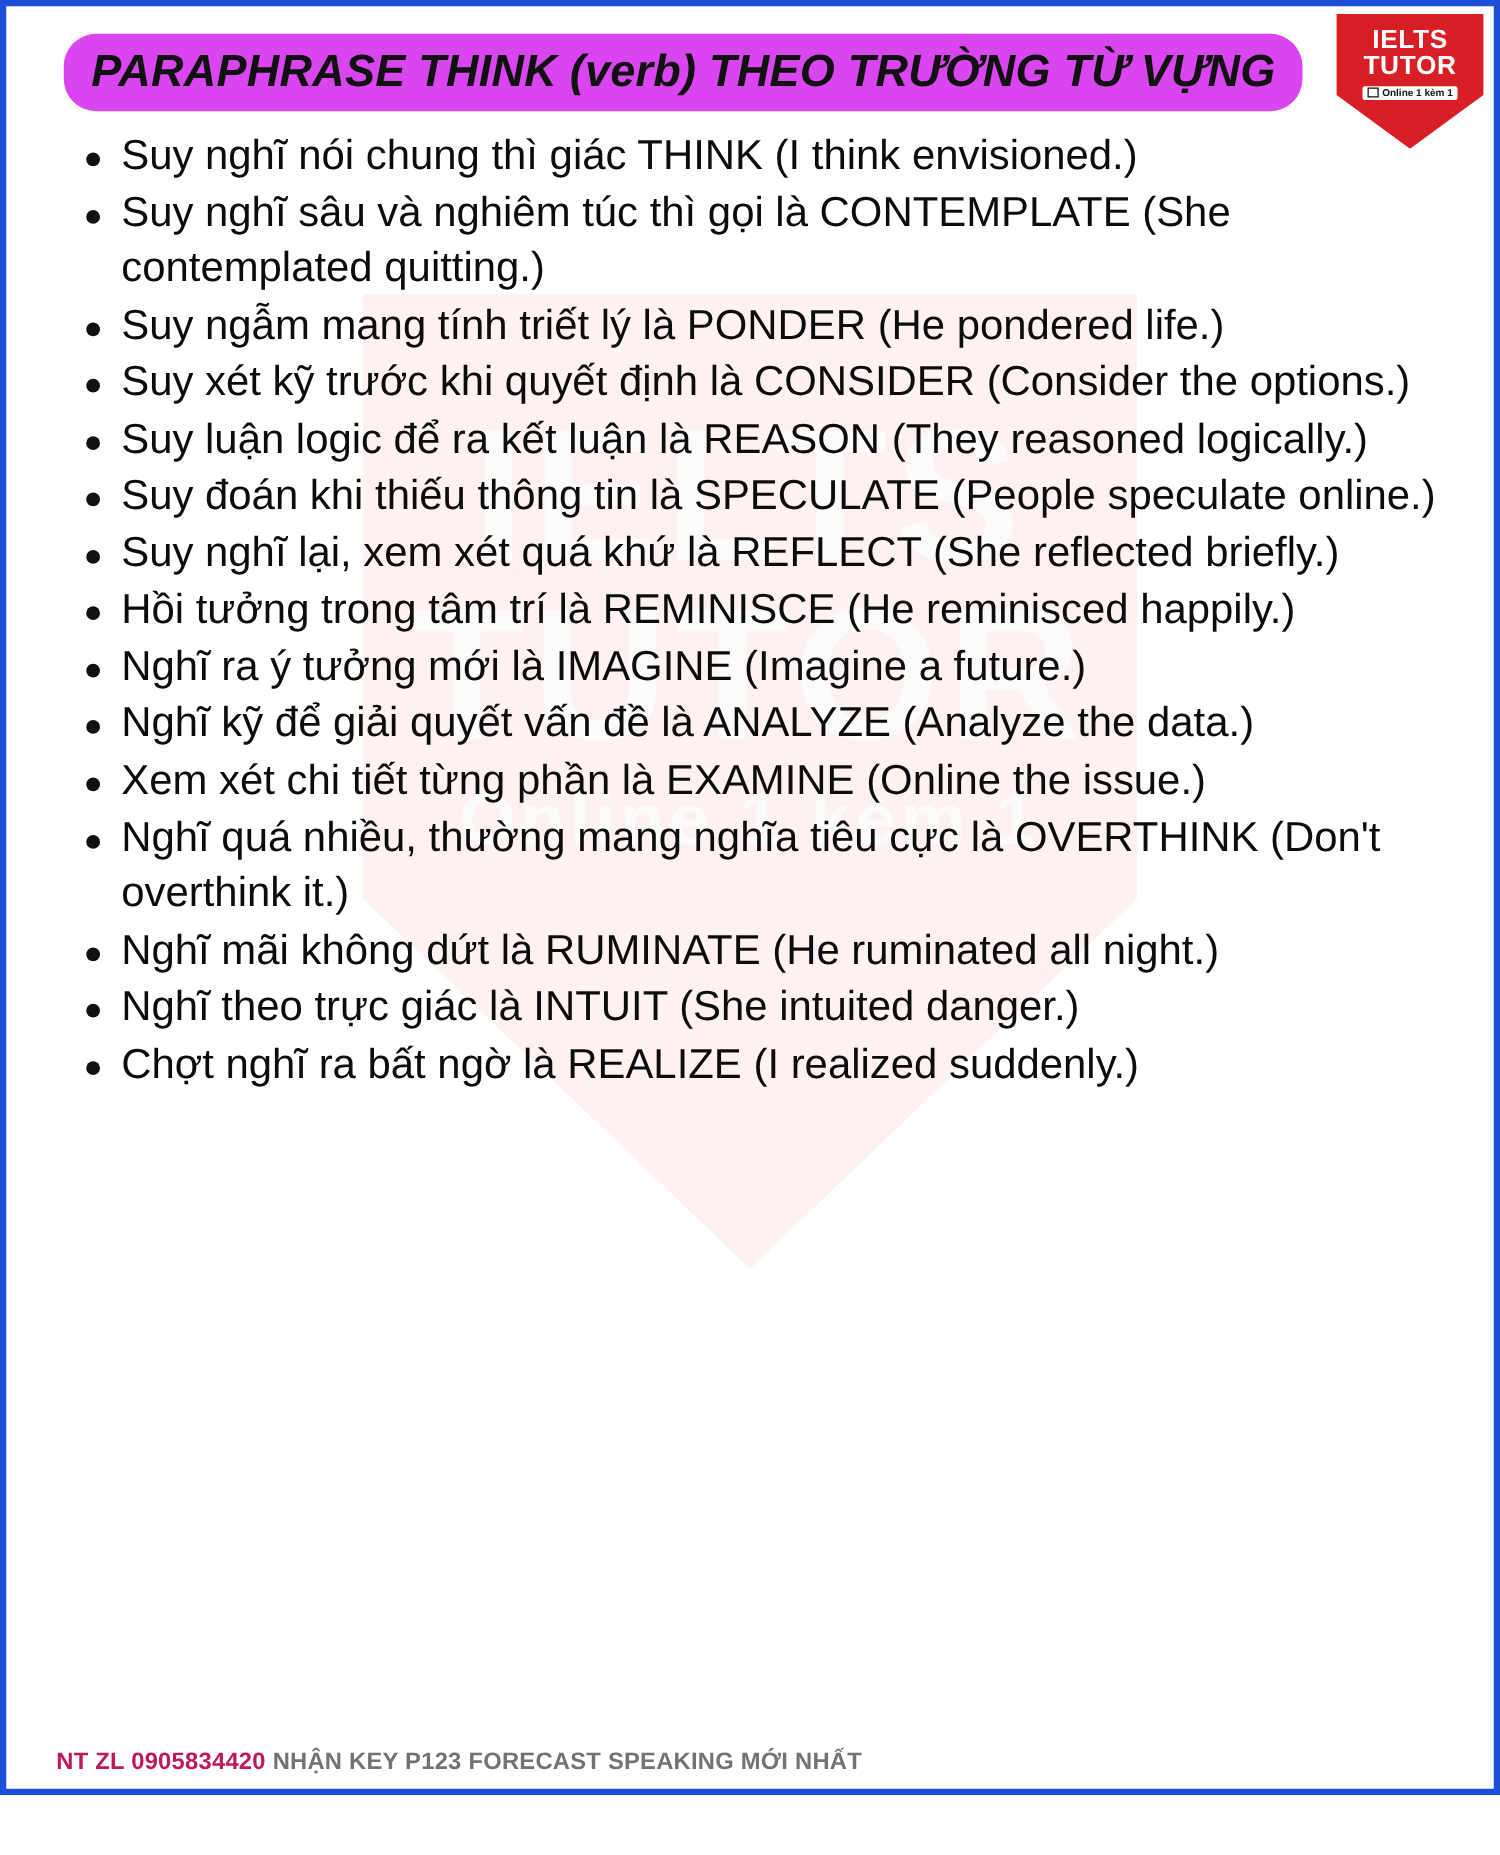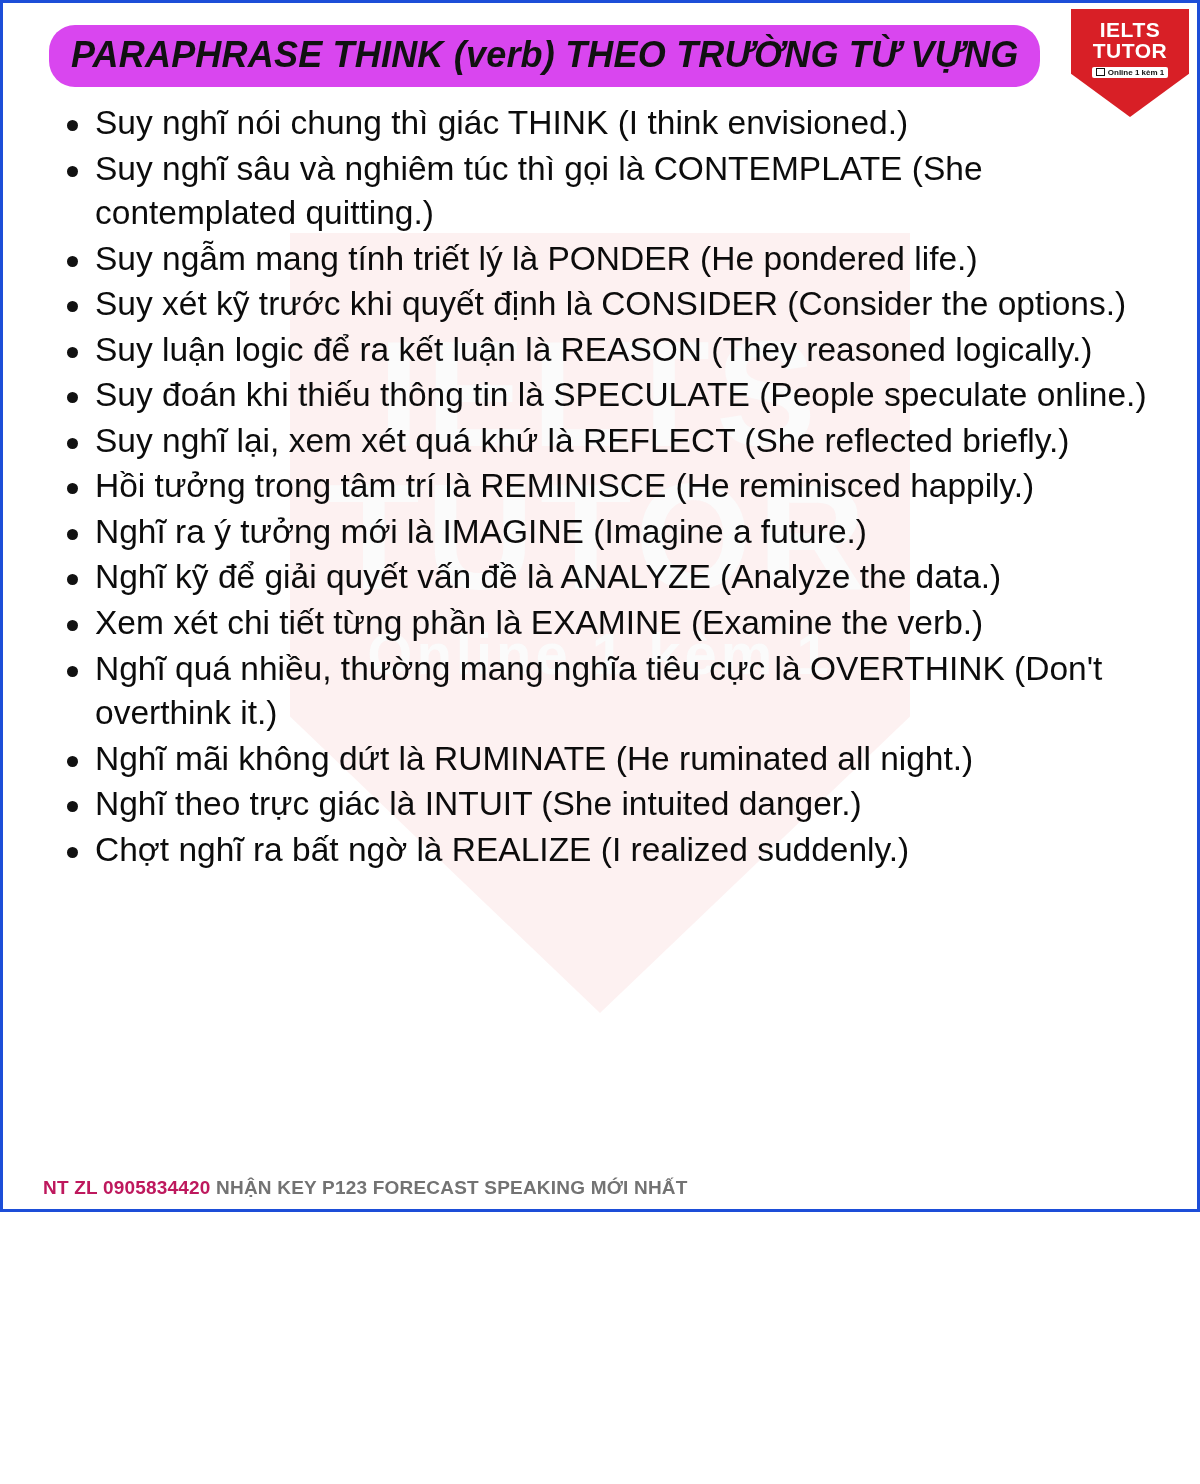--- a/index.html
+++ b/index.html
@@ -10,22 +10,22 @@
     width: 1200px;
     height: 1484px;
     background: #ffffff;
     font-family: "Liberation Sans", sans-serif;
     overflow: hidden;
   }
   .poster {
     position: relative;
     box-sizing: border-box;
     width: 1200px;
-    height: 1212px;
-    border: 3px solid #1d4ed8;
+    height: 1436px;
+    border: 5px solid #1d4ed8;
     background: #ffffff;
     overflow: hidden;
   }
   
   .watermark {
     position: absolute;
     left: 0; right: 0; top: 170px;
     height: 1100px;
     pointer-events: none;
     z-index: 0;
@@ -206,21 +206,21 @@
         <li><span>Suy nghĩ nói chung thì giác </span><b>THINK</b><span> (I think envisioned.)</span></li>
         <li><span>Suy nghĩ sâu và nghiêm túc thì gọi là </span><b>CONTEMPLATE</b><span> (She contemplated quitting.)</span></li>
         <li><span> Suy ngẫm mang tính triết lý là </span><b>PONDER</b><span> (He pondered life.)</span></li>
         <li><span> Suy xét kỹ trước khi quyết định là </span><b>CONSIDER</b><span> (Consider the options.)</span></li>
         <li><span>Suy luận logic để ra kết luận là </span><b>REASON</b><span> (They reasoned logically.)</span></li>
         <li><span> Suy đoán khi thiếu thông tin là </span><b>SPECULATE</b><span> (People speculate online.)</span></li>
         <li><span>Suy nghĩ lại, xem xét quá khứ là </span><b>REFLECT</b><span> (She reflected briefly.)</span></li>
         <li><span> Hồi tưởng trong tâm trí là </span><b>REMINISCE</b><span> (He reminisced happily.)</span></li>
         <li><span>Nghĩ ra ý tưởng mới là </span><b>IMAGINE</b><span> (Imagine a future.)</span></li>
         <li><span>Nghĩ kỹ để giải quyết vấn đề là </span><b>ANALYZE</b><span> (Analyze the data.)</span></li>
-        <li><span> Xem xét chi tiết từng phần là </span><b>EXAMINE</b><span> (Examine the verb.)</span></li>
+        <li><span> Xem xét chi tiết từng phần là </span><b>EXAMINE</b><span> (Online the issue.)</span></li>
         <li><span>Nghĩ quá nhiều, thường mang nghĩa tiêu cực là </span><b>OVERTHINK</b><span> (Don't overthink it.)</span></li>
         <li><span> Nghĩ mãi không dứt là </span><b>RUMINATE</b><span> (He ruminated all night.)</span></li>
         <li><span>Nghĩ theo trực giác là </span><span>INTUIT</span><span> (She intuited danger.)</span></li>
         <li><span> Chợt nghĩ ra bất ngờ là </span><b>REALIZE</b><span> (I realized suddenly.)</span></li>
       </ul>
   </div>
 
   <div class="footer">
     <span class="dark">NT ZL 0905834420 </span><span class="red">NHẬN KEY P123 FORECAST SPEAKING MỚI NHẤT</span>
   </div>

